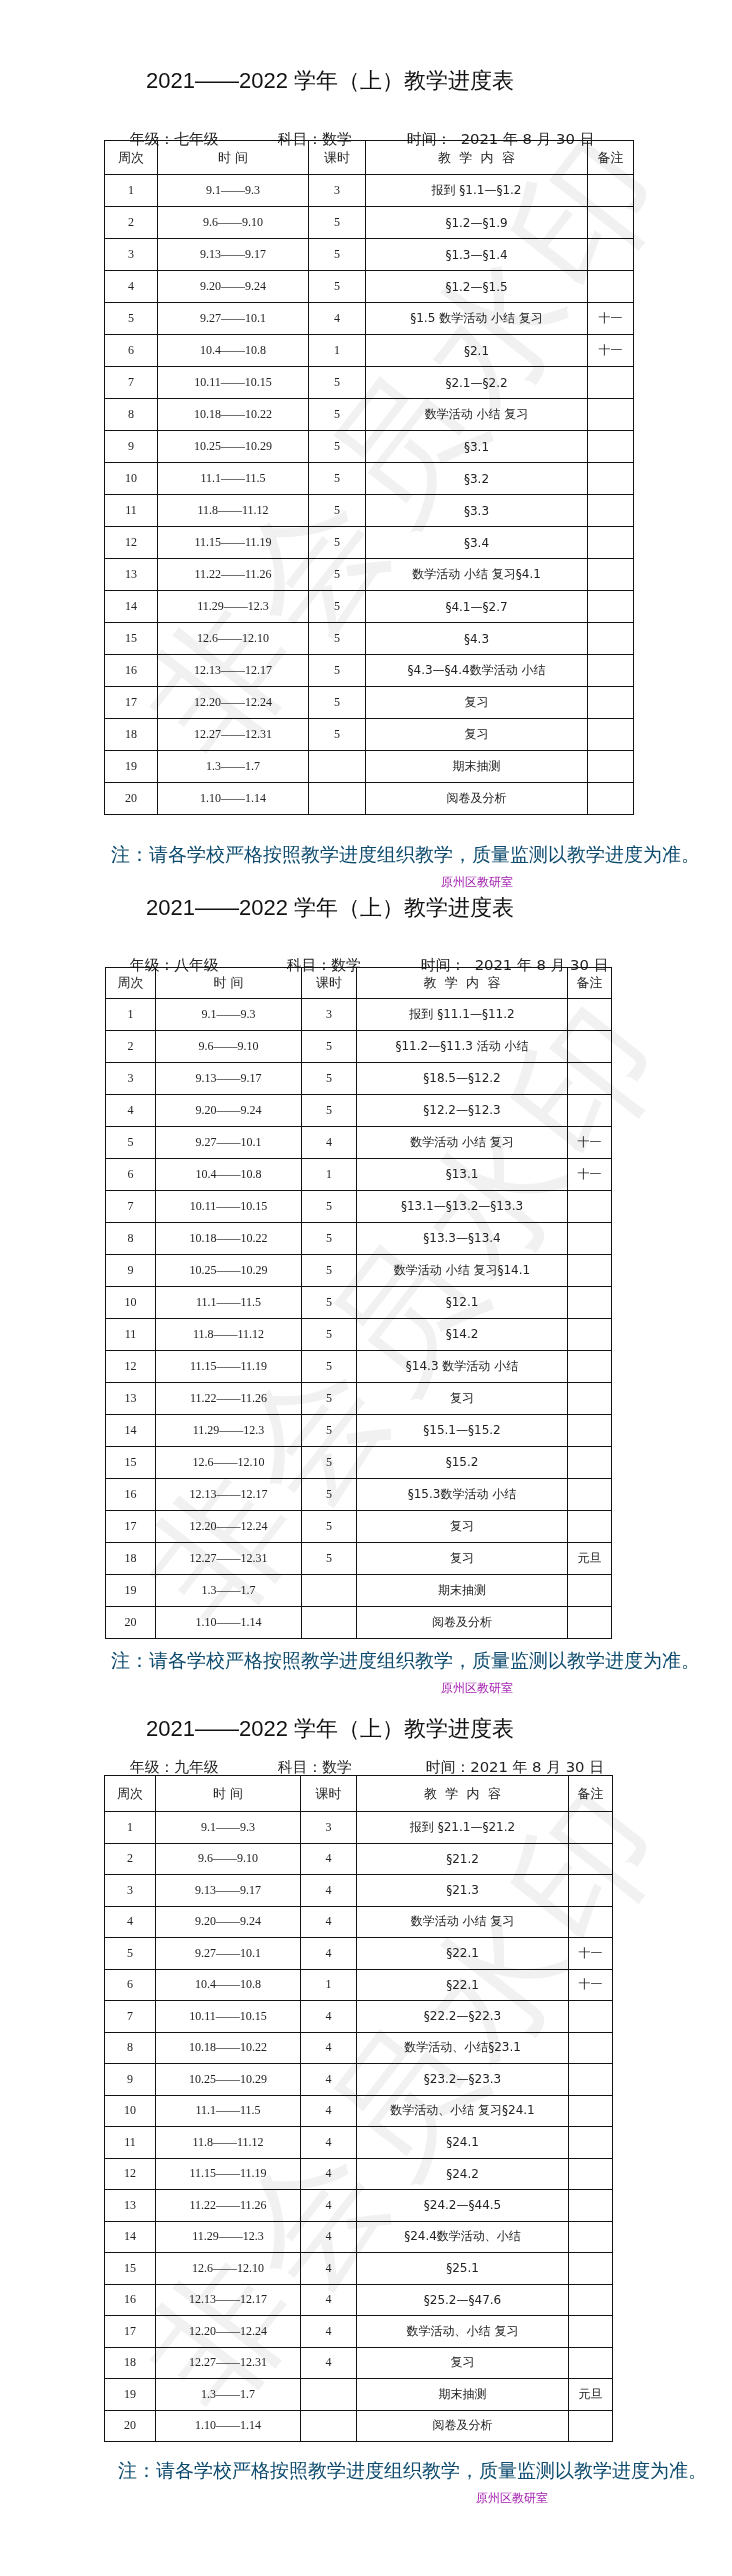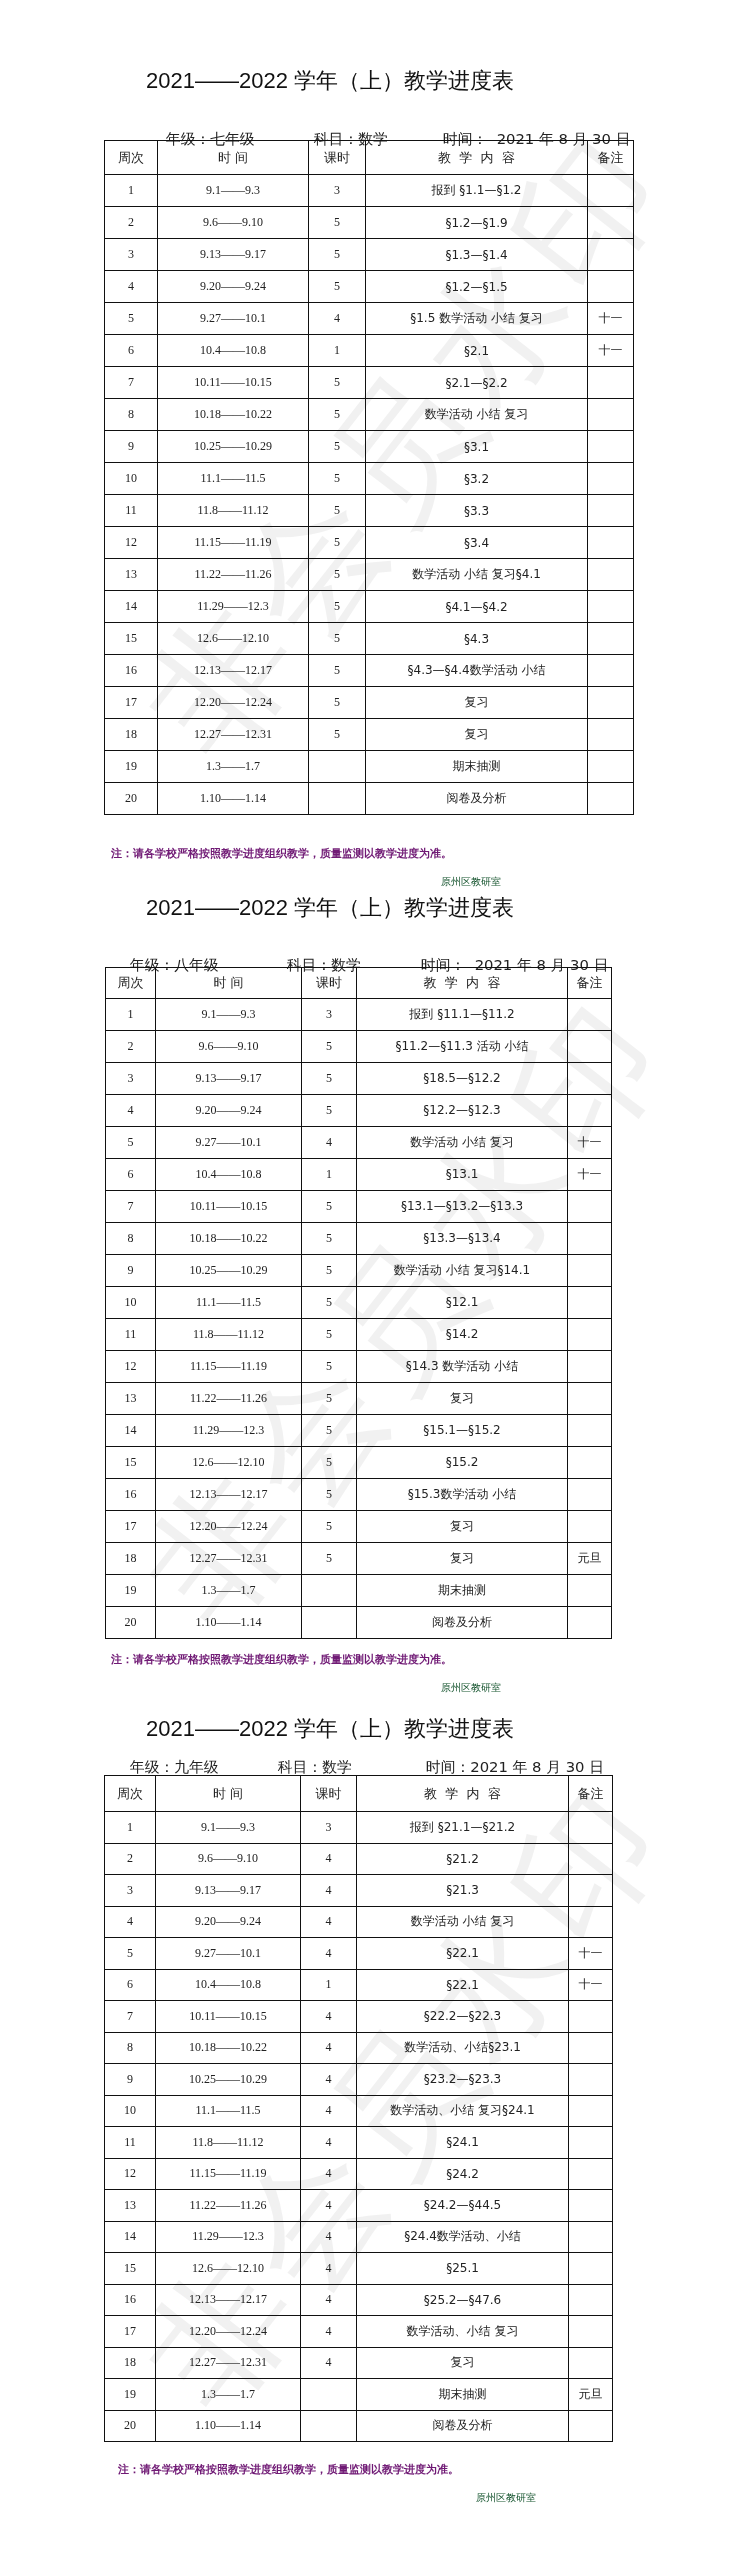--- a/index.html
+++ b/index.html
@@ -23,46 +23,46 @@
   }
   table.sched td, table.sched th {
     border: 1.2px solid #111; text-align: center; padding: 0;
     font-size: 12px; font-weight: normal; color: #222;
     font-family: "Liberation Serif", "DejaVu Serif", serif;
     white-space: nowrap; overflow: hidden;
   }
   table.sched th { font-family: "DejaVu Sans", sans-serif; font-size: 13px; }
   table.sched td.cn { font-family: "DejaVu Sans", "Liberation Sans", sans-serif; font-size: 12px; }
   .note {
-    position: absolute; left: 111px; font-weight: bold;
+    position: absolute; left: 111px; font-weight: normal;
     font-family: "DejaVu Sans", "Liberation Sans", sans-serif;
-    font-size: 11px; line-height: 16.6px; color: #701a75; white-space: nowrap;
+    font-size: 19px; line-height: 16.6px; color: #0c4a6e; white-space: nowrap;
   }
   .org {
     position: absolute; font-family: "DejaVu Sans", "Liberation Sans", sans-serif;
-    font-size: 10px; line-height: 18.5px; color: #14532d; white-space: nowrap;
+    font-size: 12px; line-height: 18.5px; color: #a21caf; white-space: nowrap;
   }
   .watermark {
     position: absolute; font-family: "DejaVu Sans", sans-serif;
     font-size: 139px; color: rgba(120,120,120,0.10); white-space: nowrap;
     transform: rotate(-52deg); transform-origin: center center; pointer-events: none;
     letter-spacing: 9.2px;
   }
 </style>
 </head>
 <body>
 
 <div class="watermark" style="left:37px; top:351px;">非会员水印</div>
 <div class="watermark" style="left:37px; top:1219px;">非会员水印</div>
 <div class="watermark" style="left:37px; top:2004px;">非会员水印</div>
 
 <div>
   <div class="title" style="top:68px;">2021——2022 学年（上）教学进度表</div>
   <div class="info" style="top:111px;">
-    <span style="width:148px;margin-left:36px;">年级：七年级</span><span style="width:129px;">科目：数学</span><span>时间：  2021 年 8 月 30 日</span>
+    <span style="width:148px;">年级：七年级</span><span style="width:129px;">科目：数学</span><span>时间：  2021 年 8 月 30 日</span>
   </div>
   <table class="sched" style="left:104px; top:140px; width:529px;">
     <colgroup>
         <col style="width:53px">
         <col style="width:151px">
         <col style="width:57px">
         <col style="width:222px">
         <col style="width:46px">
       </colgroup>
     <tbody>
@@ -163,21 +163,21 @@
           <td>13</td>
           <td>11.22——11.26</td>
           <td>5</td>
           <td class="cn">数学活动 小结 复习§4.1</td>
           <td class="cn"></td>
         </tr>
         <tr style="height: 32px;">
           <td>14</td>
           <td>11.29——12.3</td>
           <td>5</td>
-          <td class="cn">§4.1—§4.2</td>
+          <td class="cn">§4.1—§2.7</td>
           <td class="cn"></td>
         </tr>
         <tr style="height: 32px;">
           <td>15</td>
           <td>12.6——12.10</td>
           <td>5</td>
           <td class="cn">§4.3</td>
           <td class="cn"></td>
         </tr>
         <tr style="height: 32px;">

